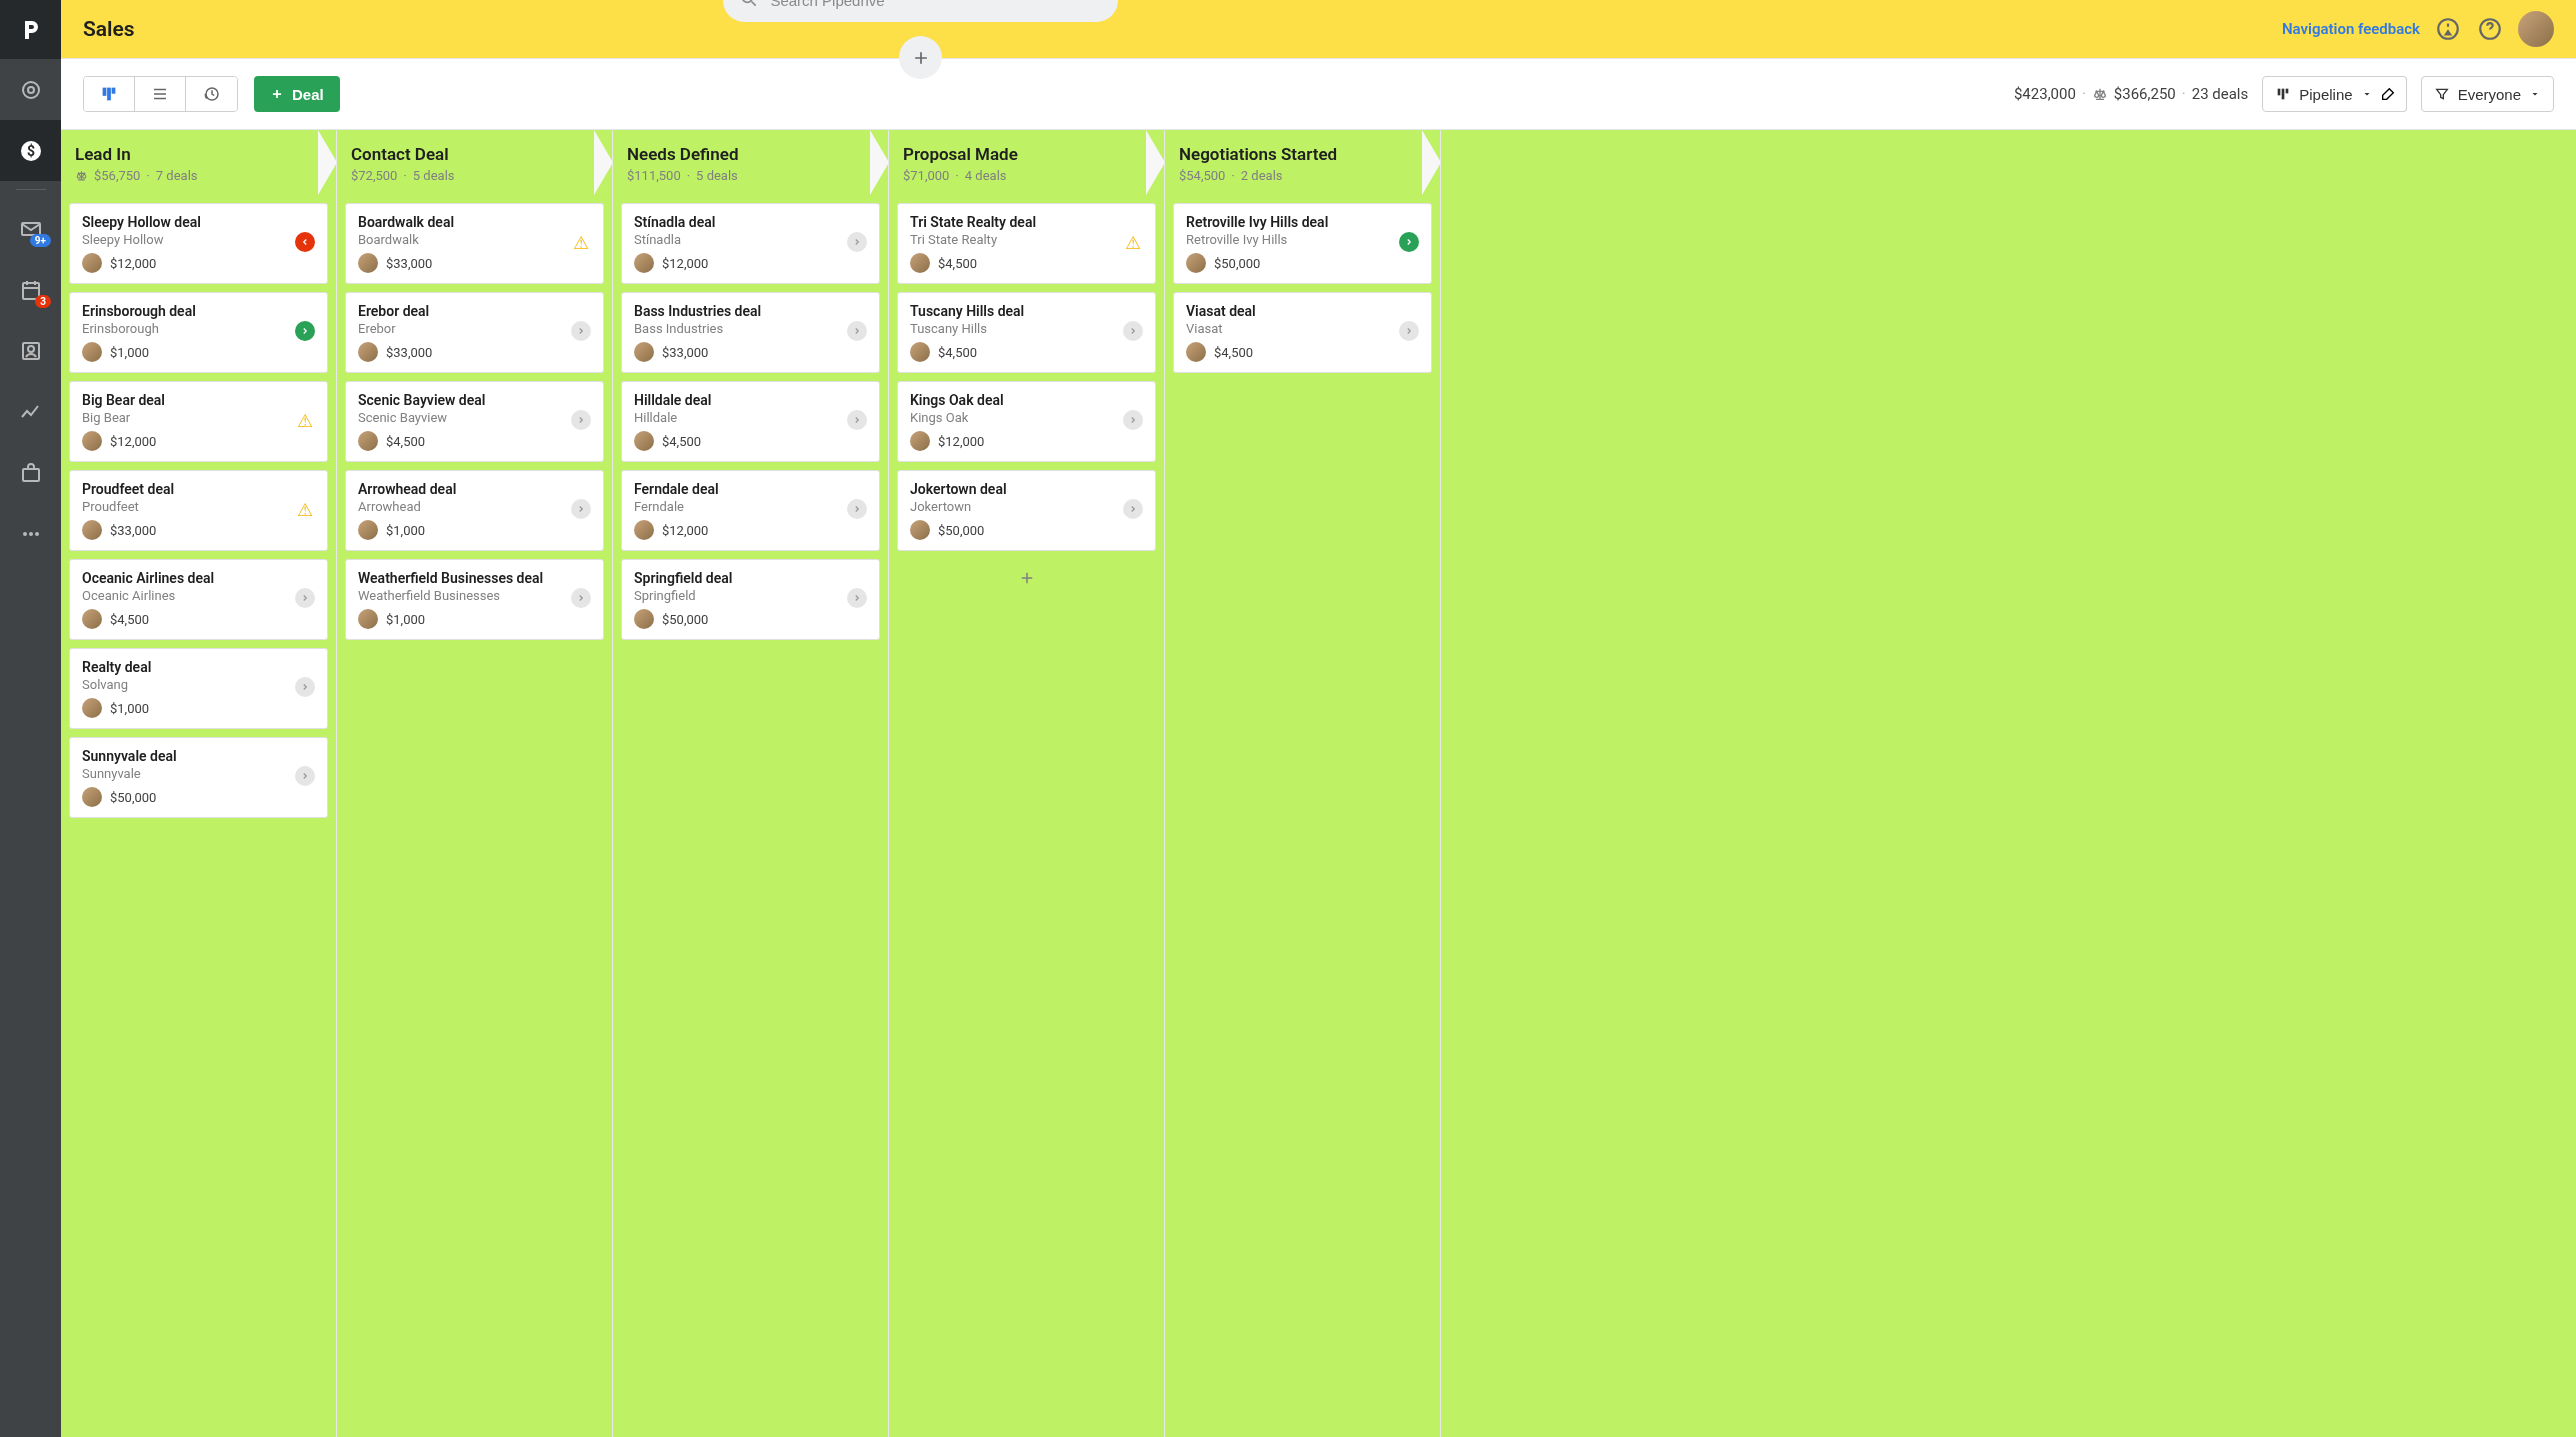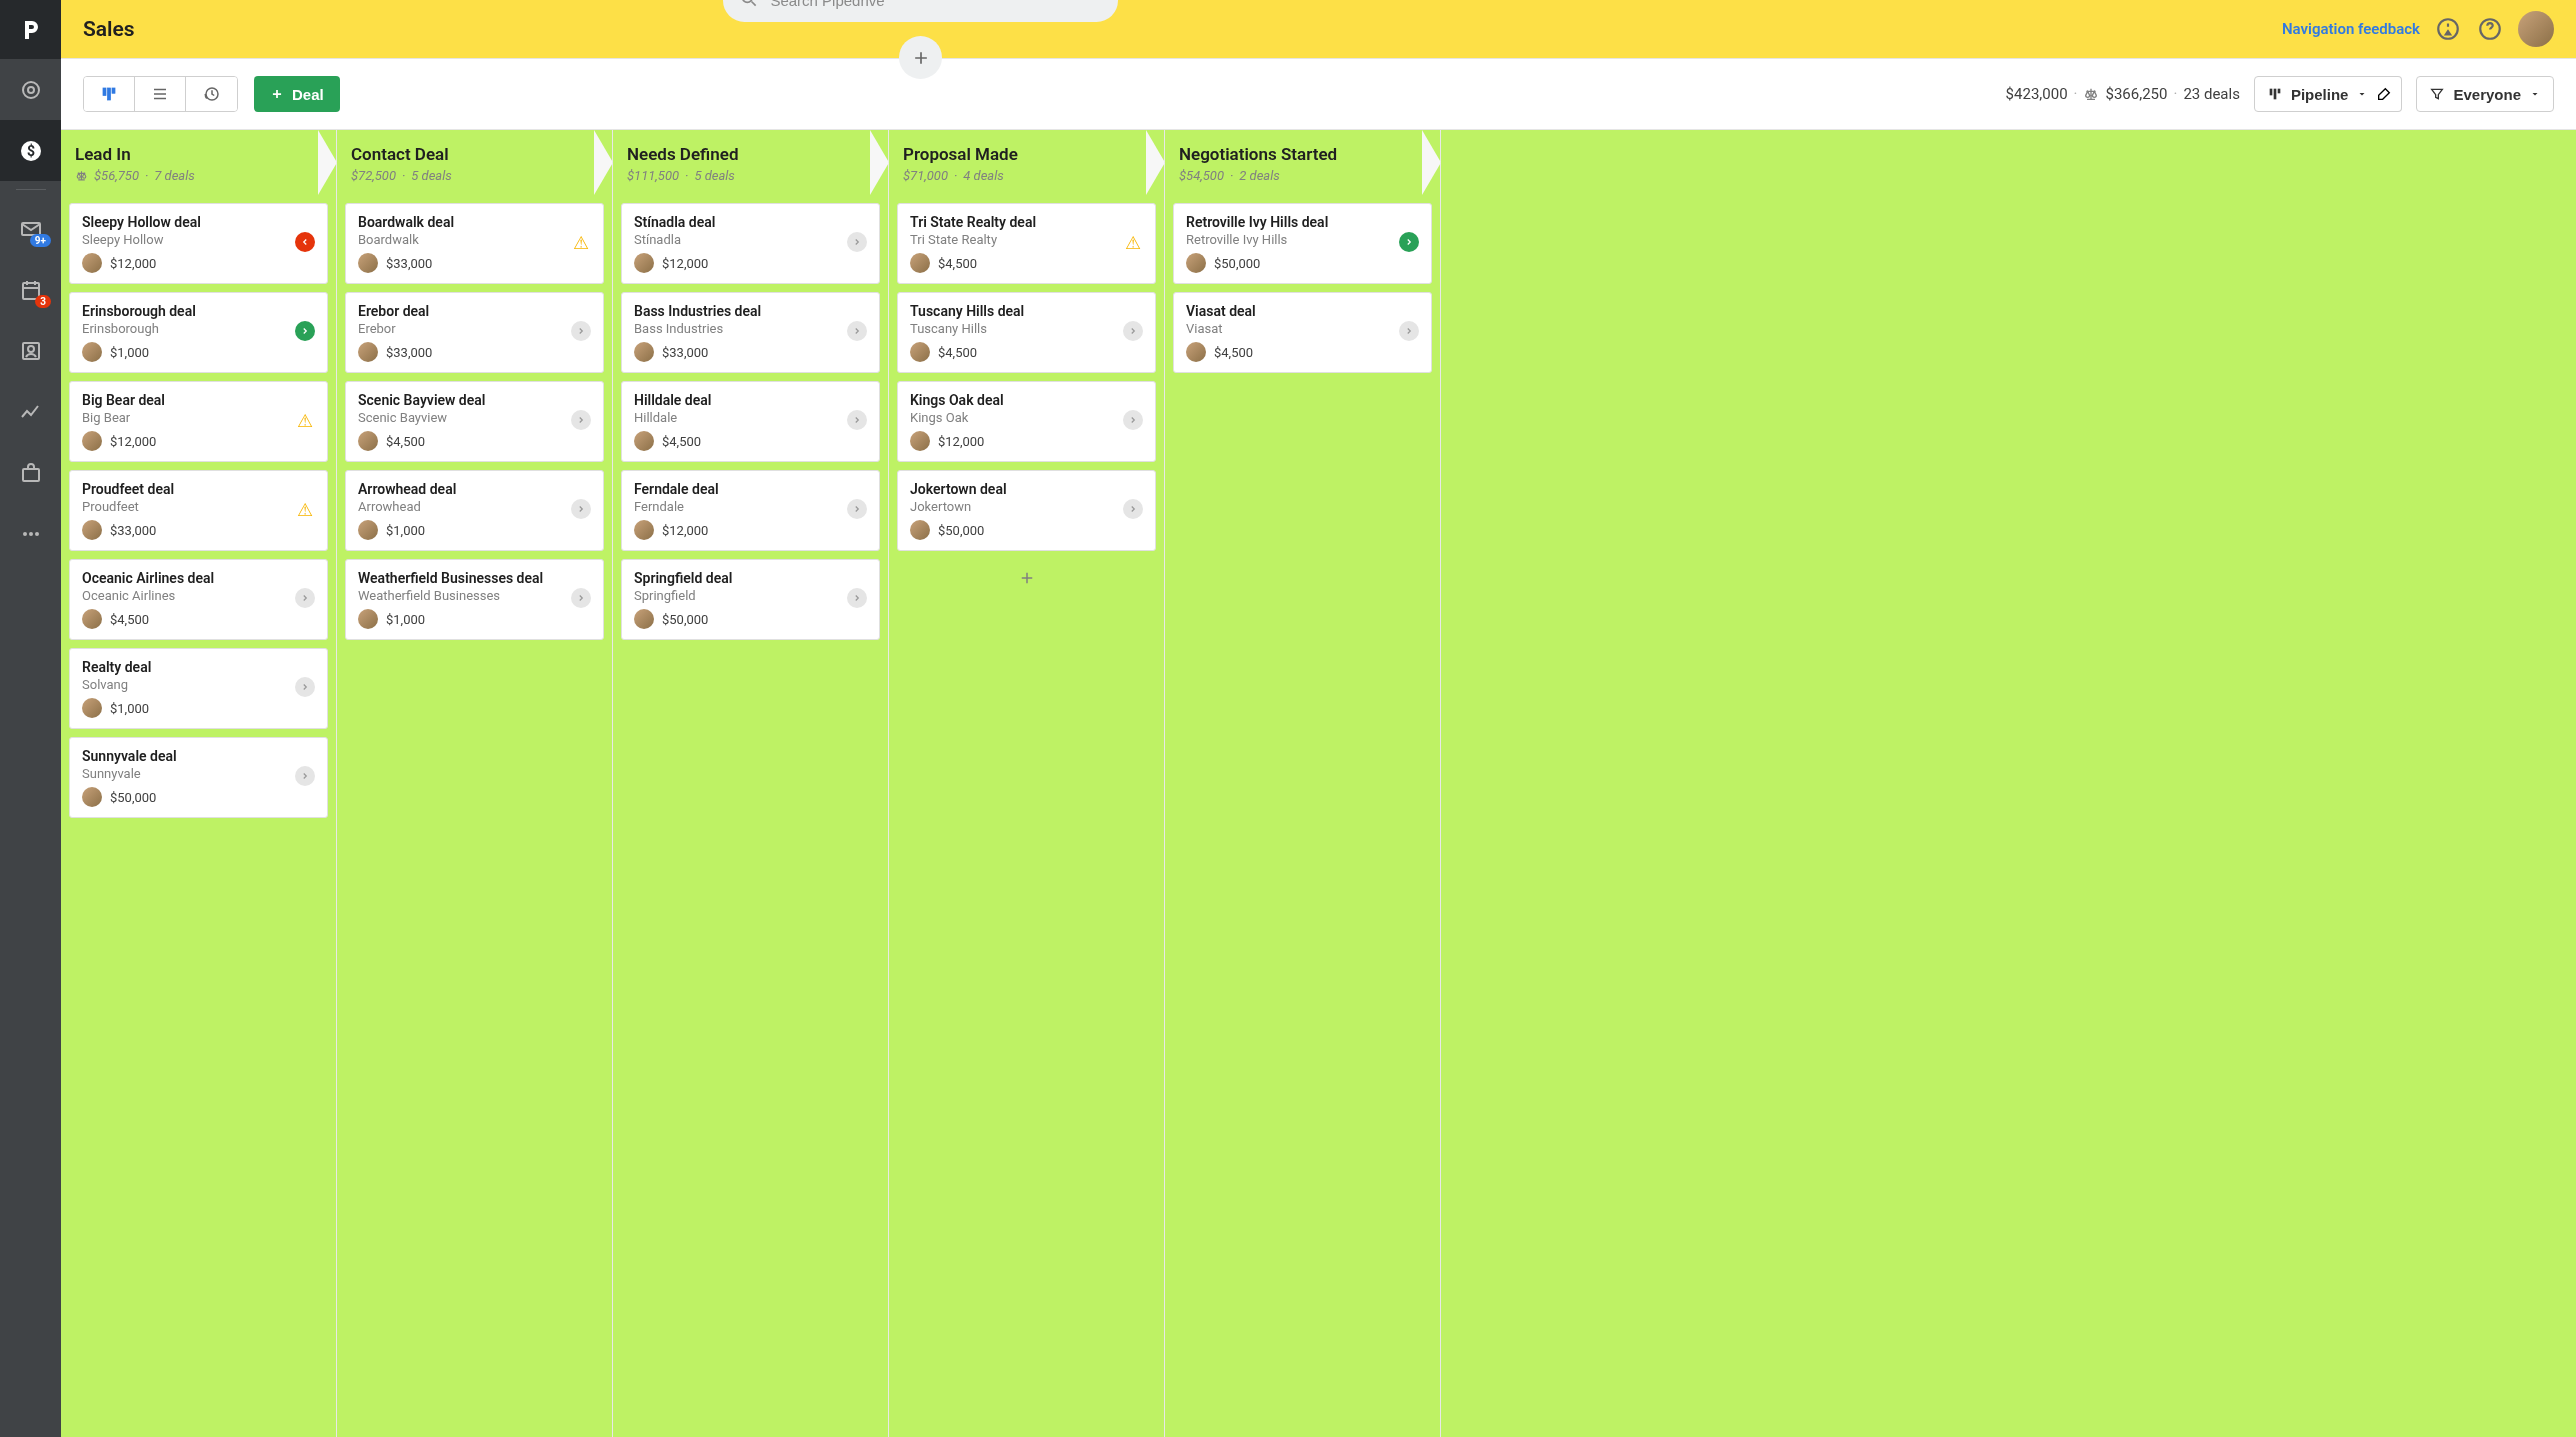--- a/index.html
+++ b/index.html
@@ -37,32 +37,32 @@
 .toolbar { height: 71px; background: #fff; border-bottom: 1px solid #e5e5e5; display: flex; align-items: center; padding: 0 22px; gap: 16px; }
 .view-toggle { display: flex; border: 1px solid #cfcfcf; border-radius: 4px; overflow: hidden; }
 .view-btn { width: 51px; height: 34px; display: flex; align-items: center; justify-content: center; background: #fff; border: none; border-right: 1px solid #cfcfcf; cursor: pointer; color: #666; }
 .view-btn:last-child { border-right: none; }
 .view-btn.active { color: #317ae2; }
 .view-btn.active svg { stroke: #317ae2; fill: #317ae2; }
 .deal-btn { height: 36px; background: #29a157; color: #fff; border: none; border-radius: 4px; padding: 0 16px; display: flex; align-items: center; gap: 8px; font-size: 15px; font-weight: 600; cursor: pointer; }
 .toolbar-right { margin-left: auto; display: flex; align-items: center; gap: 14px; }
 .summary { color: #404040; font-size: 15px; display: flex; align-items: center; gap: 6px; }
 .summary .dot { color: #b0b0b0; }
-.dropdown-btn { height: 36px; background: #fff; border: 1px solid #cfcfcf; border-radius: 4px; padding: 0 12px; display: flex; align-items: center; gap: 8px; font-size: 15px; font-weight: 700; cursor: pointer; color: #333; }
+.dropdown-btn { height: 36px; background: #fff; border: 1px solid #cfcfcf; border-radius: 4px; padding: 0 12px; display: flex; align-items: center; gap: 8px; font-size: 15px; font-weight: 400; cursor: pointer; color: #333; }
 .edit-btn { width: 36px; height: 36px; background: #fff; border: 1px solid #cfcfcf; border-left: none; border-radius: 0 4px 4px 0; display: flex; align-items: center; justify-content: center; cursor: pointer; margin-left: -15px; }
 .pipeline-group { display: flex; }
 .pipeline-group .dropdown-btn { border-radius: 4px 0 0 4px; }
 
 
 .board { flex: 1; display: flex; overflow-x: auto; padding: 0; background: #bef264; }
 .column { width: 276px; flex-shrink: 0; border-right: 1px solid #e8e8e8; display: flex; flex-direction: column; }
 .col-header { padding: 14px 14px 12px; position: relative; }
 .col-header::after { content: ''; position: absolute; right: -1px; top: 0; bottom: 0; width: 18px; background: #f7f7f7; clip-path: polygon(0 0, 100% 50%, 0 100%); border-right: 1px solid #e8e8e8; z-index: 1; }
 .col-title { font-size: 17px; font-weight: 600; color: #202020; margin-bottom: 4px; }
-.col-meta { font-size: 13px; color: #808080; display: flex; align-items: center; gap: 6px; font-style: italic; }
+.col-meta { font-size: 13px; color: #808080; display: flex; align-items: center; gap: 6px; }
 .col-body { padding: 8px 8px; display: flex; flex-direction: column; gap: 8px; flex: 1; }
 
 .card { background: #fff; border: 1px solid #e0e0e0; border-radius: 3px; padding: 10px 12px; position: relative; cursor: pointer; }
 .card-title { font-size: 14px; font-weight: 600; color: #202020; margin-bottom: 2px; }
 .card-org { font-size: 13px; color: #808080; margin-bottom: 6px; }
 .card-footer { display: flex; align-items: center; gap: 8px; }
 .card-avatar { width: 20px; height: 20px; border-radius: 50%; background: linear-gradient(135deg,#c8a27a,#8b6f47); }
 .card-value { font-size: 13px; color: #404040; }
 .status-dot { position: absolute; top: 28px; right: 12px; width: 20px; height: 20px; border-radius: 50%; display: flex; align-items: center; justify-content: center; }
 .status-gray { background: #e5e5e5; color: #999; }

